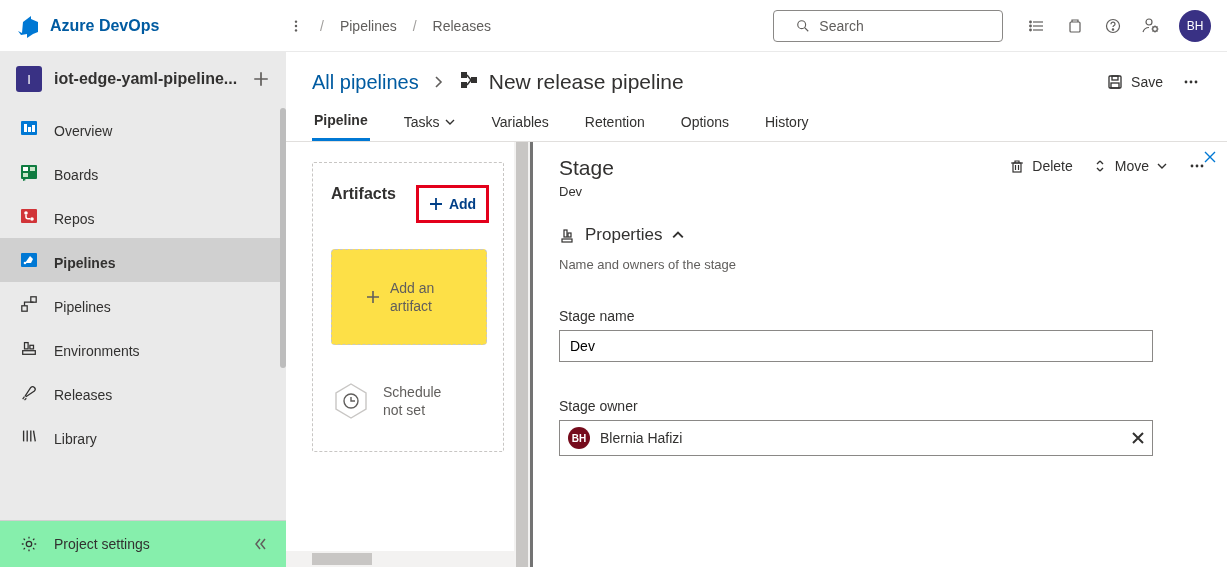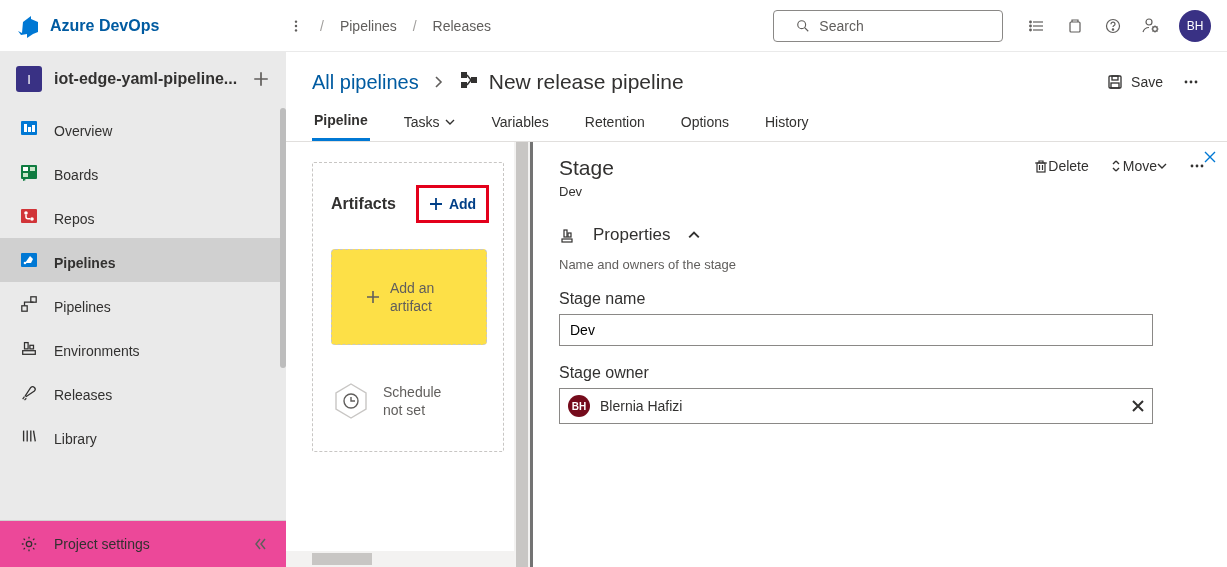--- a/index.html
+++ b/index.html
@@ -26,21 +26,21 @@
   .sidebar { width:286px; background:#eaeaea; display:flex; flex-direction:column; position:relative; }
   .proj-row { display:flex; align-items:center; gap:12px; padding:14px 16px; }
   .proj-tile { width:26px;height:26px;background:#393184;color:#fff;display:flex;align-items:center;justify-content:center;border-radius:3px;font-size:13px;font-weight:500; }
   .proj-name { font-weight:600; font-size:16px; flex:1; white-space:nowrap; overflow:hidden; text-overflow:ellipsis; }
   .plus-btn { color:#605e5c; cursor:pointer; }
   .nav-list { flex:1; }
   .nav-item { display:flex; align-items:flex-end; gap:14px; padding:11px 18px; cursor:pointer; color:#323130; }
   .nav-item.active { background:#d0d0d0; font-weight:600; }
   .nav-item.sub { padding-left:18px; }
   .nav-icon { width:22px;height:22px;display:flex;align-items:center;justify-content:center;flex-shrink:0; }
-  .settings-row { border-top:1px solid #d0d0d0; display:flex;align-items:center;gap:14px;padding:12px 18px;cursor:pointer; background:#ec4899; }
+  .settings-row { border-top:1px solid #d0d0d0; display:flex;align-items:center;gap:14px;padding:12px 18px;cursor:pointer; background:#86efac; }
   .chev-collapse { margin-left:auto; color:#605e5c; }
   .scroll-hint { position:absolute; right:0; top:56px; width:6px; height:260px; background:#bdbdbd; border-radius:3px; }
 
   
   .main { flex:1; display:flex; flex-direction:column; }
   .crumb-header { display:flex; align-items:center; padding:18px 26px 8px; gap:14px; }
   .crumb-link { color:#005ba1; font-size:20px; cursor:pointer; }
   .crumb-arrow { color:#605e5c; font-size:16px; }
   .pipeline-title { font-size:21px; display:flex; align-items:flex-start; gap:10px; }
   .hdr-actions { margin-left:auto; display:flex; align-items:center; gap:18px; }
@@ -52,44 +52,44 @@
 
   .content-split { display:flex; flex:1; overflow:hidden; }
 
   
   .canvas-wrap { width:244px; position:relative; padding:20px 0 20px 26px; }
   .canvas-scroll-v { position:absolute; right:0; top:0; width:16px; height:100%; background:#f3f2f1; }
   .canvas-scroll-v .thumb { position:absolute; top:0; left:2px; width:12px; height:100%; background:#c8c6c4; }
   .canvas-scroll-h { position:absolute; bottom:0; left:0; width:calc(100% - 16px); height:16px; background:#f3f2f1; }
   .canvas-scroll-h .thumb { position:absolute; left:26px; top:2px; height:12px; width:60px; background:#c8c6c4; }
   .artifacts-box { border:1px dashed #c8c6c4; border-radius:2px; padding: 22px 18px 30px; width:192px; }
-  .artifacts-hdr { display:flex; align-items:center; gap:10px; margin-bottom:16px; }
+  .artifacts-hdr { display:flex; align-items:flex-start; gap:10px; margin-bottom:16px; }
   .artifacts-title { font-weight:700; font-size:16px; }
   .vdiv { width:1px; height:20px; background:#c8c6c4; }
   .add-redbox { border:3px solid #e3001b; padding:8px 10px; display:flex;align-items:center;gap:6px;color:#003f87;font-weight:600; cursor:pointer; }
   .add-tile { margin-top:26px; width:156px; height:96px; border:1px dashed #c8c6c4; background:#fde047; border-radius:4px; display:flex;align-items:center;justify-content:center;gap:10px;color:#605e5c;cursor:pointer; }
   .add-tile-txt { width:62px; font-size:14px; line-height:1.3; }
   .sched-row { margin-top:36px; display:flex; align-items:center; gap:12px; color:#605e5c; }
   .hex { width:40px;height:40px; display:flex;align-items:center;justify-content:center; }
   .hex svg { width:40px;height:40px; }
   .sched-txt { width:70px; line-height:1.3; }
 
   
   .panel { flex:1; border-left:3px solid #737373; padding:14px 20px 28px 26px; position:relative; display:flex; flex-direction:column; }
   .close-x { position:absolute; top:8px; right:10px; cursor:pointer; color:#605e5c; }
   .panel-top { display:flex; align-items:flex-start; }
   .stage-h { font-size:21px; font-weight:400; }
   .stage-sub { font-size:13px; color:#323130; margin-top:4px; }
   .panel-actions { margin-left:auto; display:flex; align-items:center; gap:20px; color:#323130; }
-  .pact { display:flex; align-items:center; cursor:pointer; }
-
-  .props-hdr { display:flex; align-items:center; gap:18px; margin-top:26px; font-size:17px; cursor:pointer; }
+  .pact { display:flex; align-items:center; gap:8px; cursor:pointer; }
+
+  .props-hdr { display:flex; align-items:center; gap:10px; margin-top:26px; font-size:17px; cursor:pointer; }
   .props-desc { color:#605e5c; margin-top:12px; font-size:13px; }
 
-  .fld-label { margin-top:18px; font-size:16px; }
+  .fld-label { margin-top:36px; font-size:14px; }
   .fld-input { margin-top:6px; width:594px; max-width:100%; height:32px; border:1px solid #8a8886; padding:0 10px; font-size:14px; outline:none; }
   .owner-box { margin-top:6px; width:594px; max-width:100%; height:36px; border:1px solid #8a8886; display:flex; align-items:center; padding:0 8px; gap:10px; }
   .avatar-sm { width:22px;height:22px;border-radius:50%;background:#750b1c;color:#fff;display:flex;align-items:center;justify-content:center;font-size:10px;font-weight:600; }
   .owner-x { margin-left:auto; cursor:pointer; font-weight:700; }
 
   svg { display:block; }
 </style>
 </head>
 <body>
 

